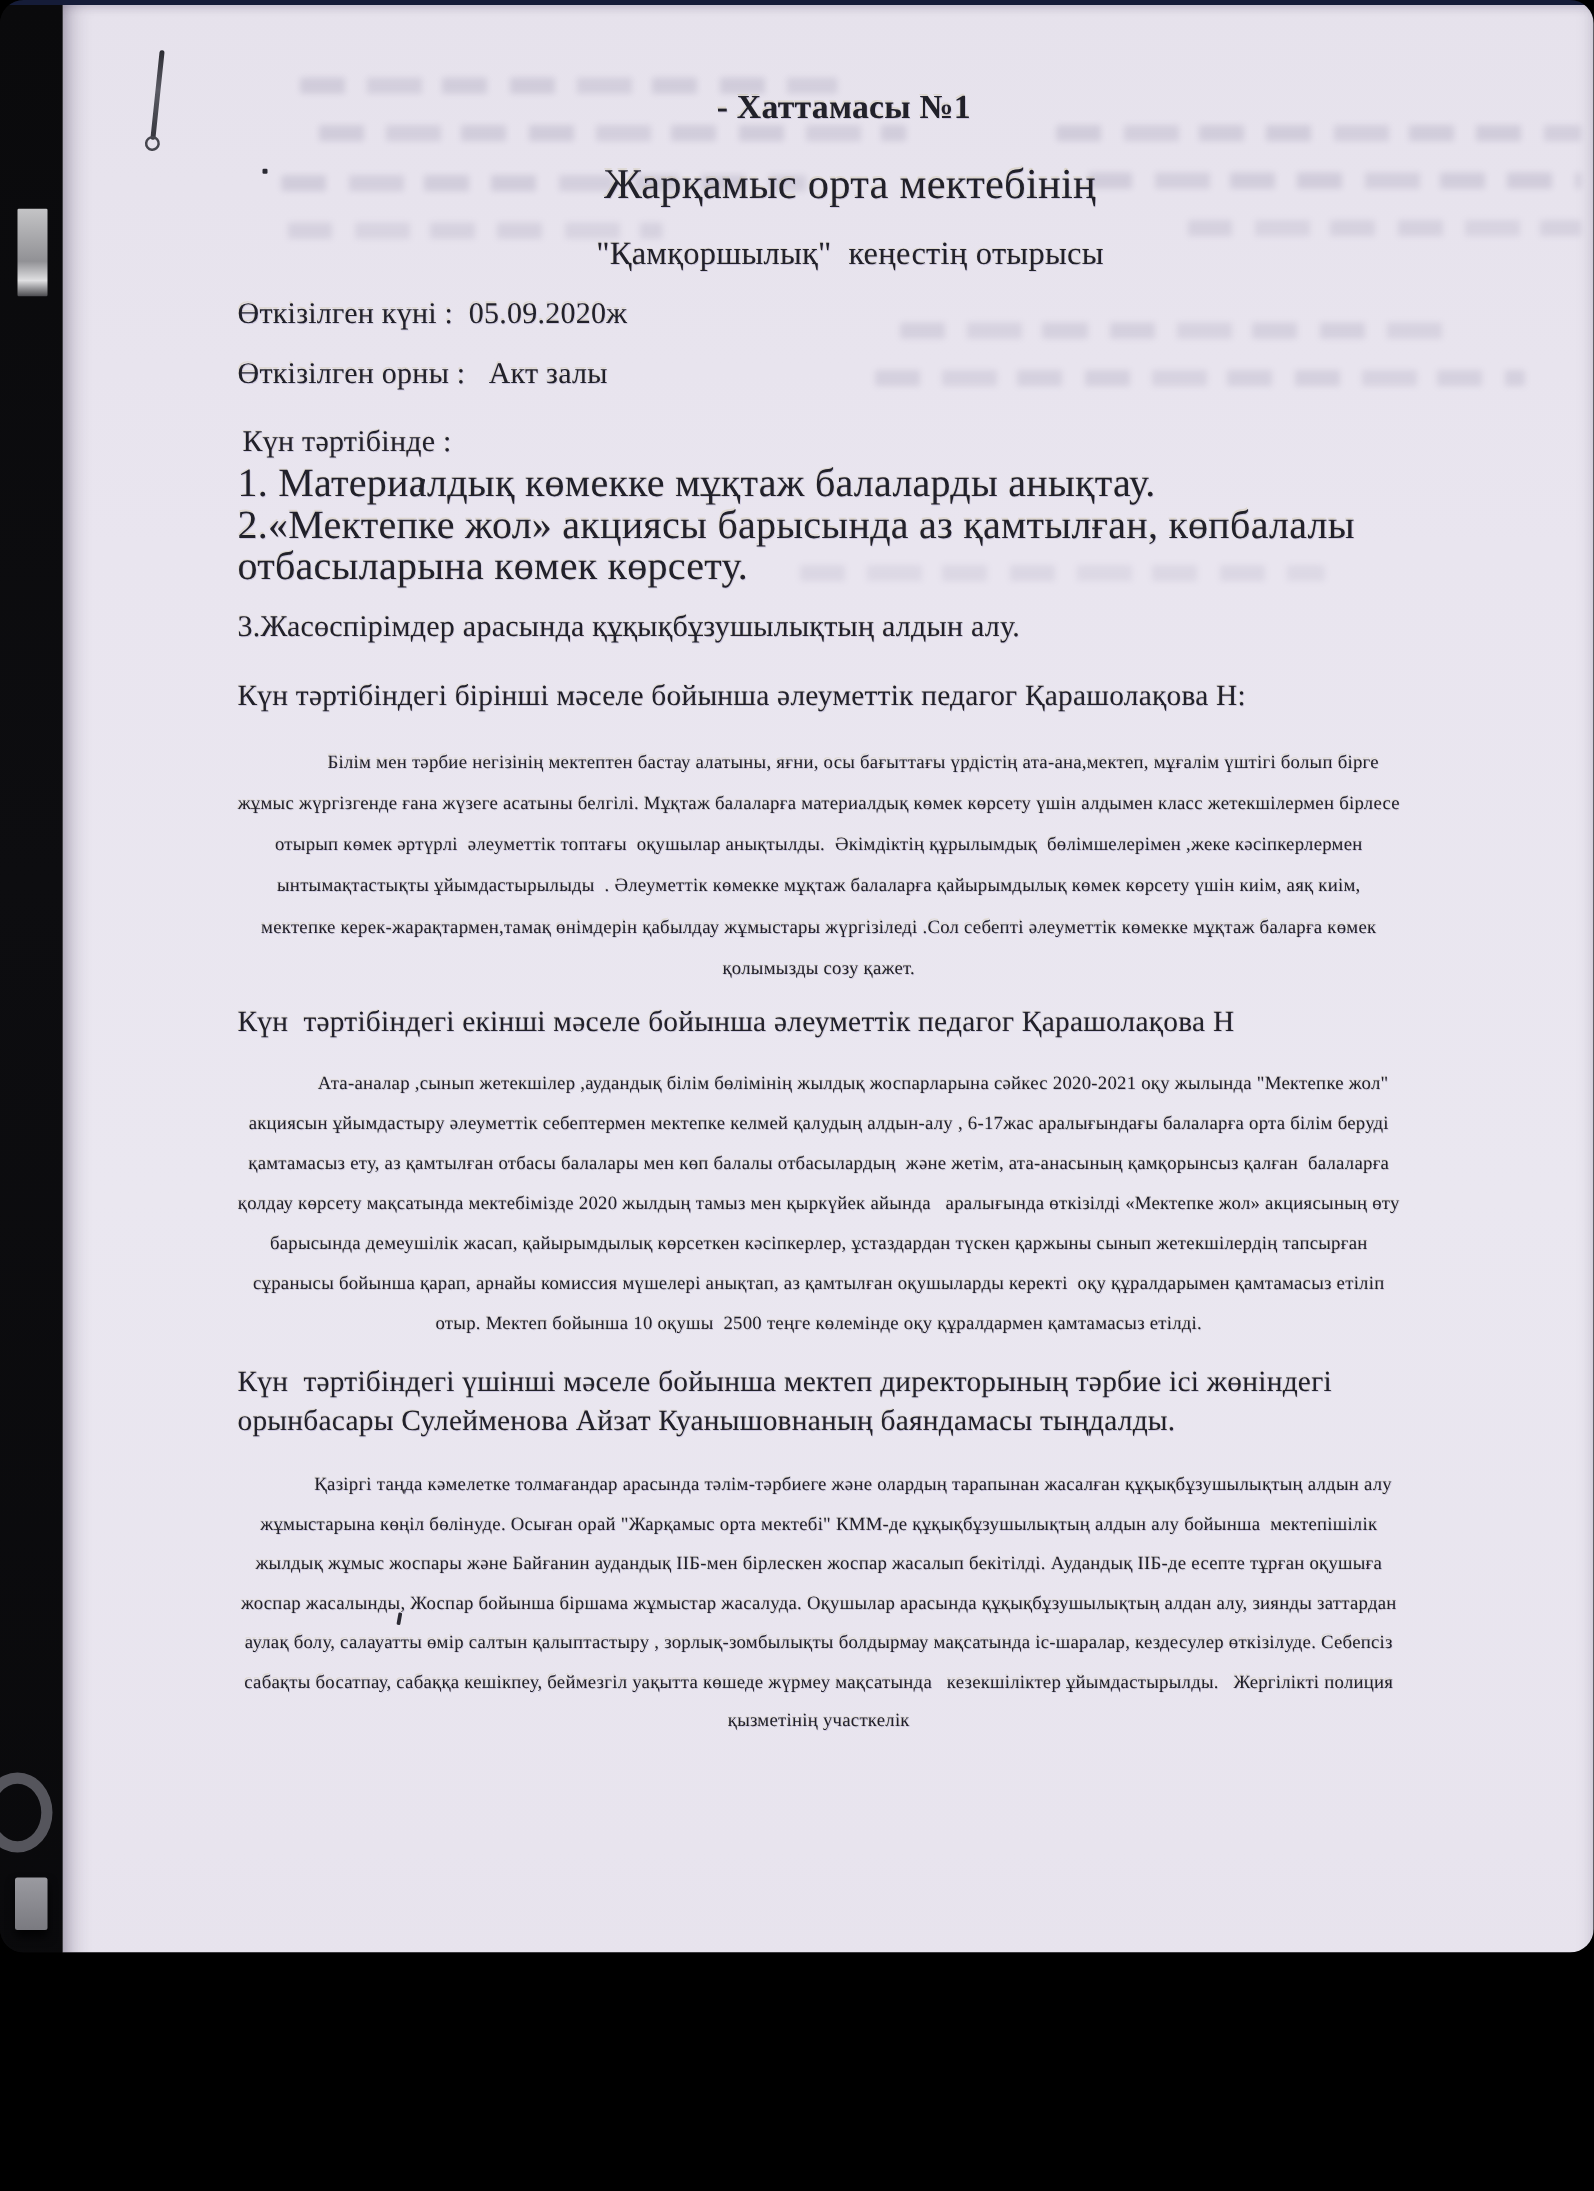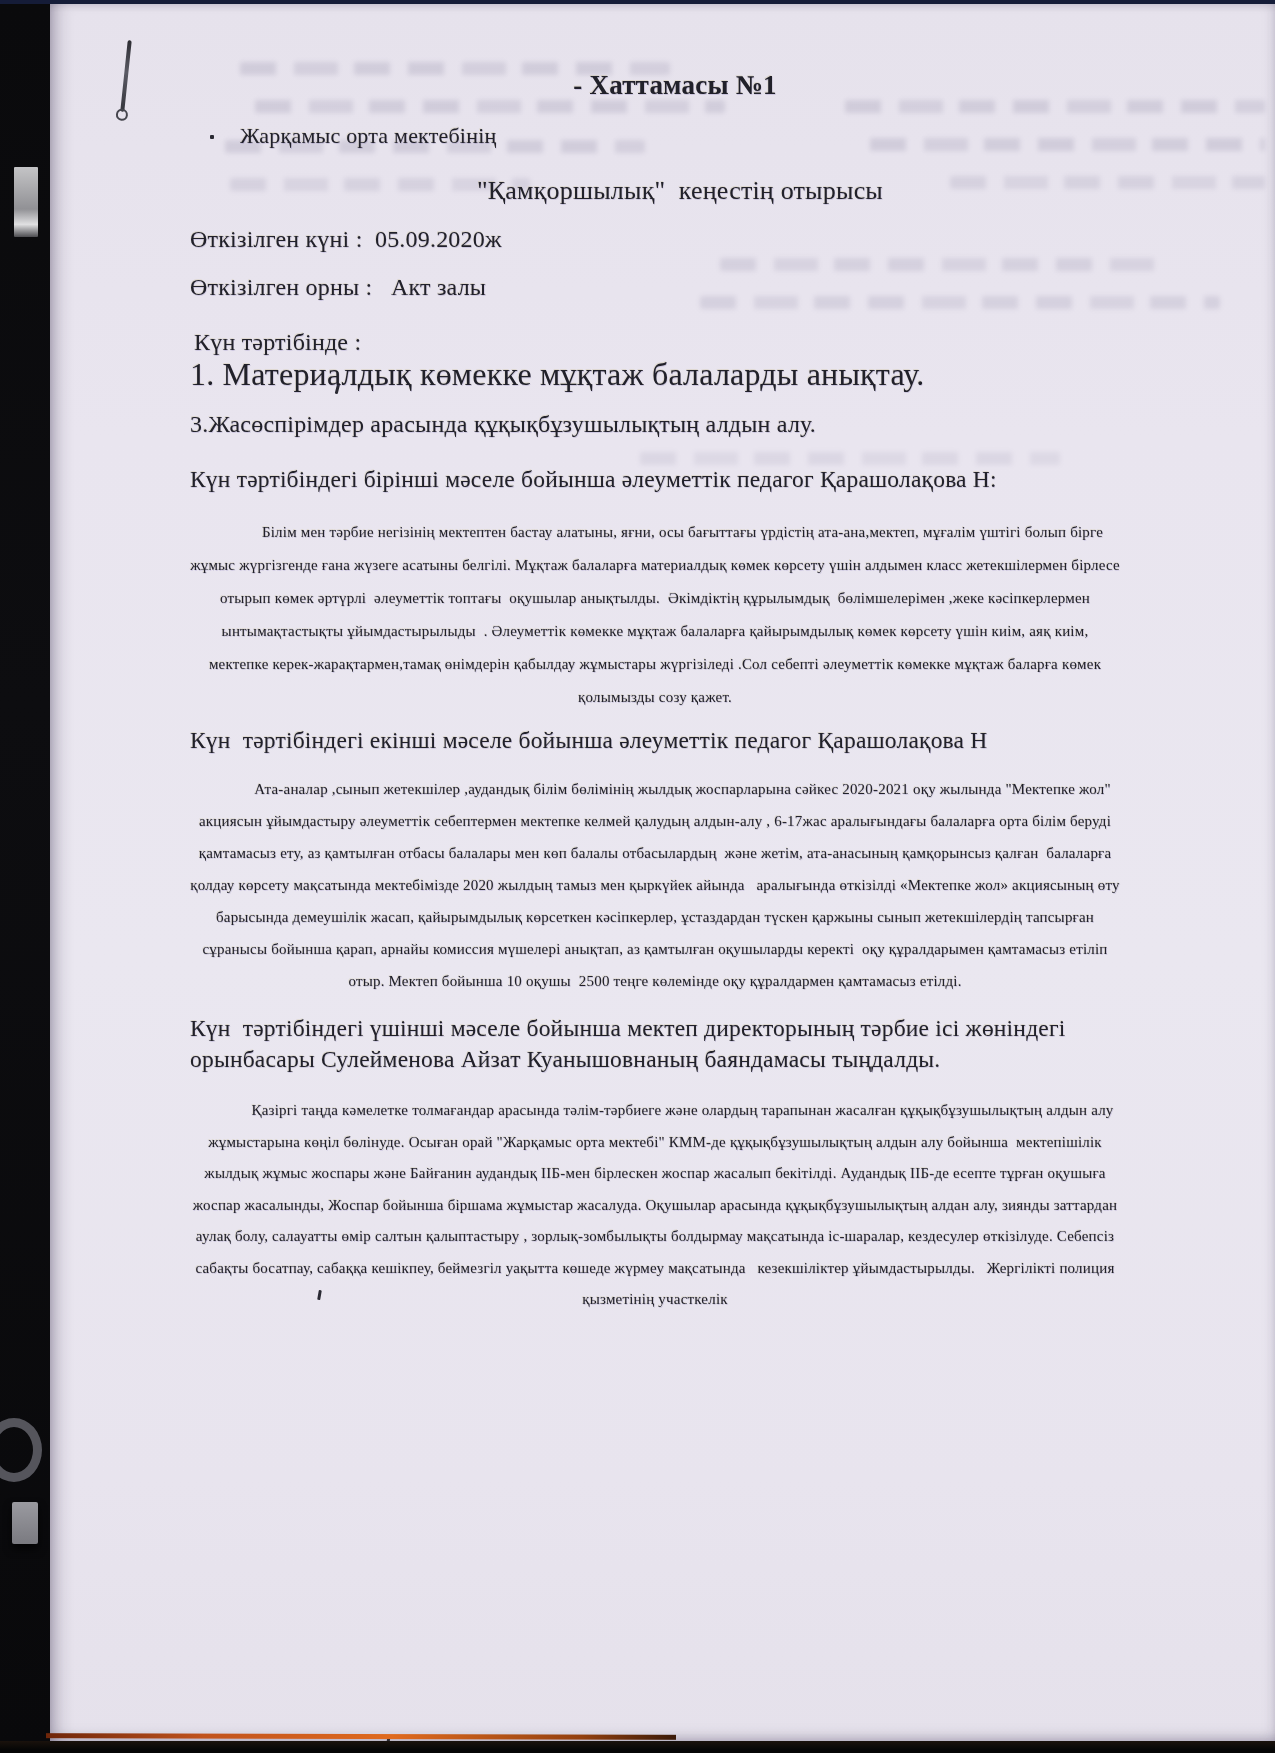--- a/index.html
+++ b/index.html
@@ -1,19 +1,20 @@
 <!DOCTYPE html>
 <html><head>
 <meta charset="utf-8">
 <style>
   html,body{margin:0;padding:0;background:#000;}
   .scan{
-    position:relative;width:1275px;height:1753px;overflow:hidden;
+    position:relative;width:1275px;height:1562px;overflow:hidden;
     background:#0b0b0d;
     font-family:"Liberation Serif","DejaVu Serif",serif;
+    border-radius:19px;
   }
   
   .top-line{position:absolute;left:0;top:0;width:1275px;height:4px;background:#151c38;}
   .bottom-bed{position:absolute;left:0;top:1741px;width:1275px;height:12px;background:linear-gradient(180deg,#1a120c,#060606 70%);}
   .bed-strip{position:absolute;left:0;top:4px;width:50px;height:1749px;background:linear-gradient(180deg,#0a0a0c 0%,#0d0d10 40%,#09090b 100%);}
   .bed-rect{position:absolute;left:14px;top:167px;width:24px;height:70px;background:linear-gradient(180deg,#c4c4c6,#919195 60%,#e0e0e2 82%,#4c4c50);border-radius:1px;}
   .bed-ring{position:absolute;left:-14px;top:1418px;width:38px;height:46px;border:9px solid #55555c;border-radius:50%;background:transparent;}
   .bed-blob{position:absolute;left:12px;top:1502px;width:26px;height:42px;background:linear-gradient(180deg,#9a9aa0,#7a7a80);border-radius:2px;box-shadow:0 5px 8px rgba(0,0,0,.7);}
   .edge-accent{position:absolute;left:46px;top:1734px;width:630px;height:5px;background:linear-gradient(90deg,#6e2509,#c1531d 25%,#e06a1e 55%,#93400f 85%,#3a1a08);transform:rotate(0.15deg);filter:blur(.4px);}
   
@@ -27,21 +28,21 @@
   
   .ghost{position:absolute;height:13px;border-radius:2px;filter:blur(2.6px);opacity:.32;
     background:repeating-linear-gradient(90deg,rgba(118,112,145,.6) 0 36px,transparent 36px 54px,rgba(118,112,145,.52) 54px 98px,transparent 98px 114px,rgba(118,112,145,.58) 114px 150px,transparent 150px 168px);}
   .speck{position:absolute;background:#2a2a33;border-radius:1px;}
   
   .content{position:absolute;left:0;top:0;width:1225px;padding:0 155px 0 140px;box-sizing:border-box;
     color:#21212a;letter-spacing:.2px;
     text-shadow:.6px .9px 0 rgba(70,50,150,.16), -.6px -.9px 0 rgba(165,140,30,.14);}
   .content div{white-space:pre-wrap;}
   .t-title{margin-top:66px;font-size:27px;line-height:30px;font-weight:bold;text-align:center;padding-left:40px;}
-  .t-school{margin-top:20px;font-size:22px;line-height:32px;padding-left:50px;}
+  .t-school{margin-top:32px;font-size:34px;line-height:32px;text-align:center;padding-left:50px;}
   .t-council{margin-top:23px;font-size:26px;line-height:32px;text-align:center;padding-left:50px;}
   .meta{font-size:24px;line-height:30px;}
   .m1{margin-top:17px;} .m2{margin-top:18px;} .m3{margin-top:21px;}
   .agenda-h{margin-top:24px;font-size:24px;line-height:32px;padding-left:4px;}
   .agenda-item{font-size:32px;line-height:33px;}
   .agenda-item3{margin-top:17px;font-size:24px;line-height:33px;}
   .sec-h{font-size:23.5px;line-height:32px;}
   .h1{margin-top:22px;} .h2{margin-top:10px;line-height:32px;} .h3{margin-top:16px;line-height:31px;}
   .para{font-size:15px;line-height:33px;text-indent:55px;text-align:center;}
   .p1{margin-top:21px;} .p2{margin-top:17px;line-height:32px;} .p3{margin-top:20px;line-height:31.5px;}
@@ -72,20 +73,21 @@
     <div class="content">
       <div class="t-title">- Хаттамасы №1</div>
       <div class="t-school">Жарқамыс орта мектебінің</div>
       <div class="t-council">"Қамқоршылық"  кеңестің отырысы</div>
 
       <div class="meta m1">Өткізілген күні :  05.09.2020ж</div>
       <div class="meta m2">Өткізілген орны :   Акт залы</div>
 
       <div class="agenda-h">Күн тәртібінде :</div>
       <div class="agenda-item">1. Материалдық көмекке мұқтаж балаларды анықтау.</div>
+      <div class="agenda-item">2.«Мектепке жол» акциясы барысында аз қамтылған, көпбалалы отбасыларына көмек көрсету.</div>
       <div class="agenda-item3">3.Жасөспірімдер арасында құқықбұзушылықтың алдын алу.</div>
 
       <div class="sec-h h1">Күн тәртібіндегі бірінші мәселе бойынша әлеуметтік педагог Қарашолақова Н:</div>
       <div class="para p1">Білім мен тәрбие негізінің мектептен бастау алатыны, яғни, осы бағыттағы үрдістің ата-ана,мектеп, мұғалім үштігі болып бірге жұмыс жүргізгенде ғана жүзеге асатыны белгілі. Мұқтаж балаларға материалдық көмек көрсету үшін алдымен класс жетекшілермен бірлесе отырып көмек әртүрлі  әлеуметтік топтағы  оқушылар анықтылды.  Әкімдіктің құрылымдық  бөлімшелерімен ,жеке кәсіпкерлермен ынтымақтастықты ұйымдастырылыды  . Әлеуметтік көмекке мұқтаж балаларға қайырымдылық көмек көрсету үшін киім, аяқ киім, мектепке керек-жарақтармен,тамақ өнімдерін қабылдау жұмыстары жүргізіледі .Сол себепті әлеуметтік көмекке мұқтаж баларға көмек қолымызды созу қажет.</div>
 
       <div class="sec-h h2">Күн  тәртібіндегі екінші мәселе бойынша әлеуметтік педагог Қарашолақова Н</div>
       <div class="para p2">Ата-аналар ,сынып жетекшілер ,аудандық білім бөлімінің жылдық жоспарларына сәйкес 2020-2021 оқу жылында "Мектепке жол" акциясын ұйымдастыру әлеуметтік себептермен мектепке келмей қалудың алдын-алу , 6-17жас аралығындағы балаларға орта білім беруді қамтамасыз ету, аз қамтылған отбасы балалары мен көп балалы отбасылардың  және жетім, ата-анасының қамқорынсыз қалған  балаларға қолдау көрсету мақсатында мектебімізде 2020 жылдың тамыз мен қыркүйек айында   аралығында өткізілді «Мектепке жол» акциясының өту барысында демеушілік жасап, қайырымдылық көрсеткен кәсіпкерлер, ұстаздардан түскен қаржыны сынып жетекшілердің тапсырған сұранысы бойынша қарап, арнайы комиссия мүшелері анықтап, аз қамтылған оқушыларды керекті  оқу құралдарымен қамтамасыз етіліп отыр. Мектеп бойынша 10 оқушы  2500 теңге көлемінде оқу құралдармен қамтамасыз етілді.</div>
 
       <div class="sec-h h3">Күн  тәртібіндегі үшінші мәселе бойынша мектеп директорының тәрбие ісі жөніндегі орынбасары Сулейменова Айзат Куанышовнаның баяндамасы тыңдалды.</div>
       <div class="para p3">Қазіргі таңда кәмелетке толмағандар арасында тәлім-тәрбиеге және олардың тарапынан жасалған құқықбұзушылықтың алдын алу жұмыстарына көңіл бөлінуде. Осыған орай "Жарқамыс орта мектебі" КММ-де құқықбұзушылықтың алдын алу бойынша  мектепішілік жылдық жұмыс жоспары және Байғанин аудандық ІІБ-мен бірлескен жоспар жасалып бекітілді. Аудандық ІІБ-де есепте тұрған оқушыға  жоспар жасалынды, Жоспар бойынша біршама жұмыстар жасалуда. Оқушылар арасында құқықбұзушылықтың алдан алу, зиянды заттардан аулақ болу, салауатты өмір салтын қалыптастыру , зорлық-зомбылықты болдырмау мақсатында іс-шаралар, кездесулер өткізілуде. Себепсіз сабақты босатпау, сабаққа кешікпеу, беймезгіл уақытта көшеде жүрмеу мақсатында   кезекшіліктер ұйымдастырылды.   Жергілікті полиция қызметінің участкелік</div>

